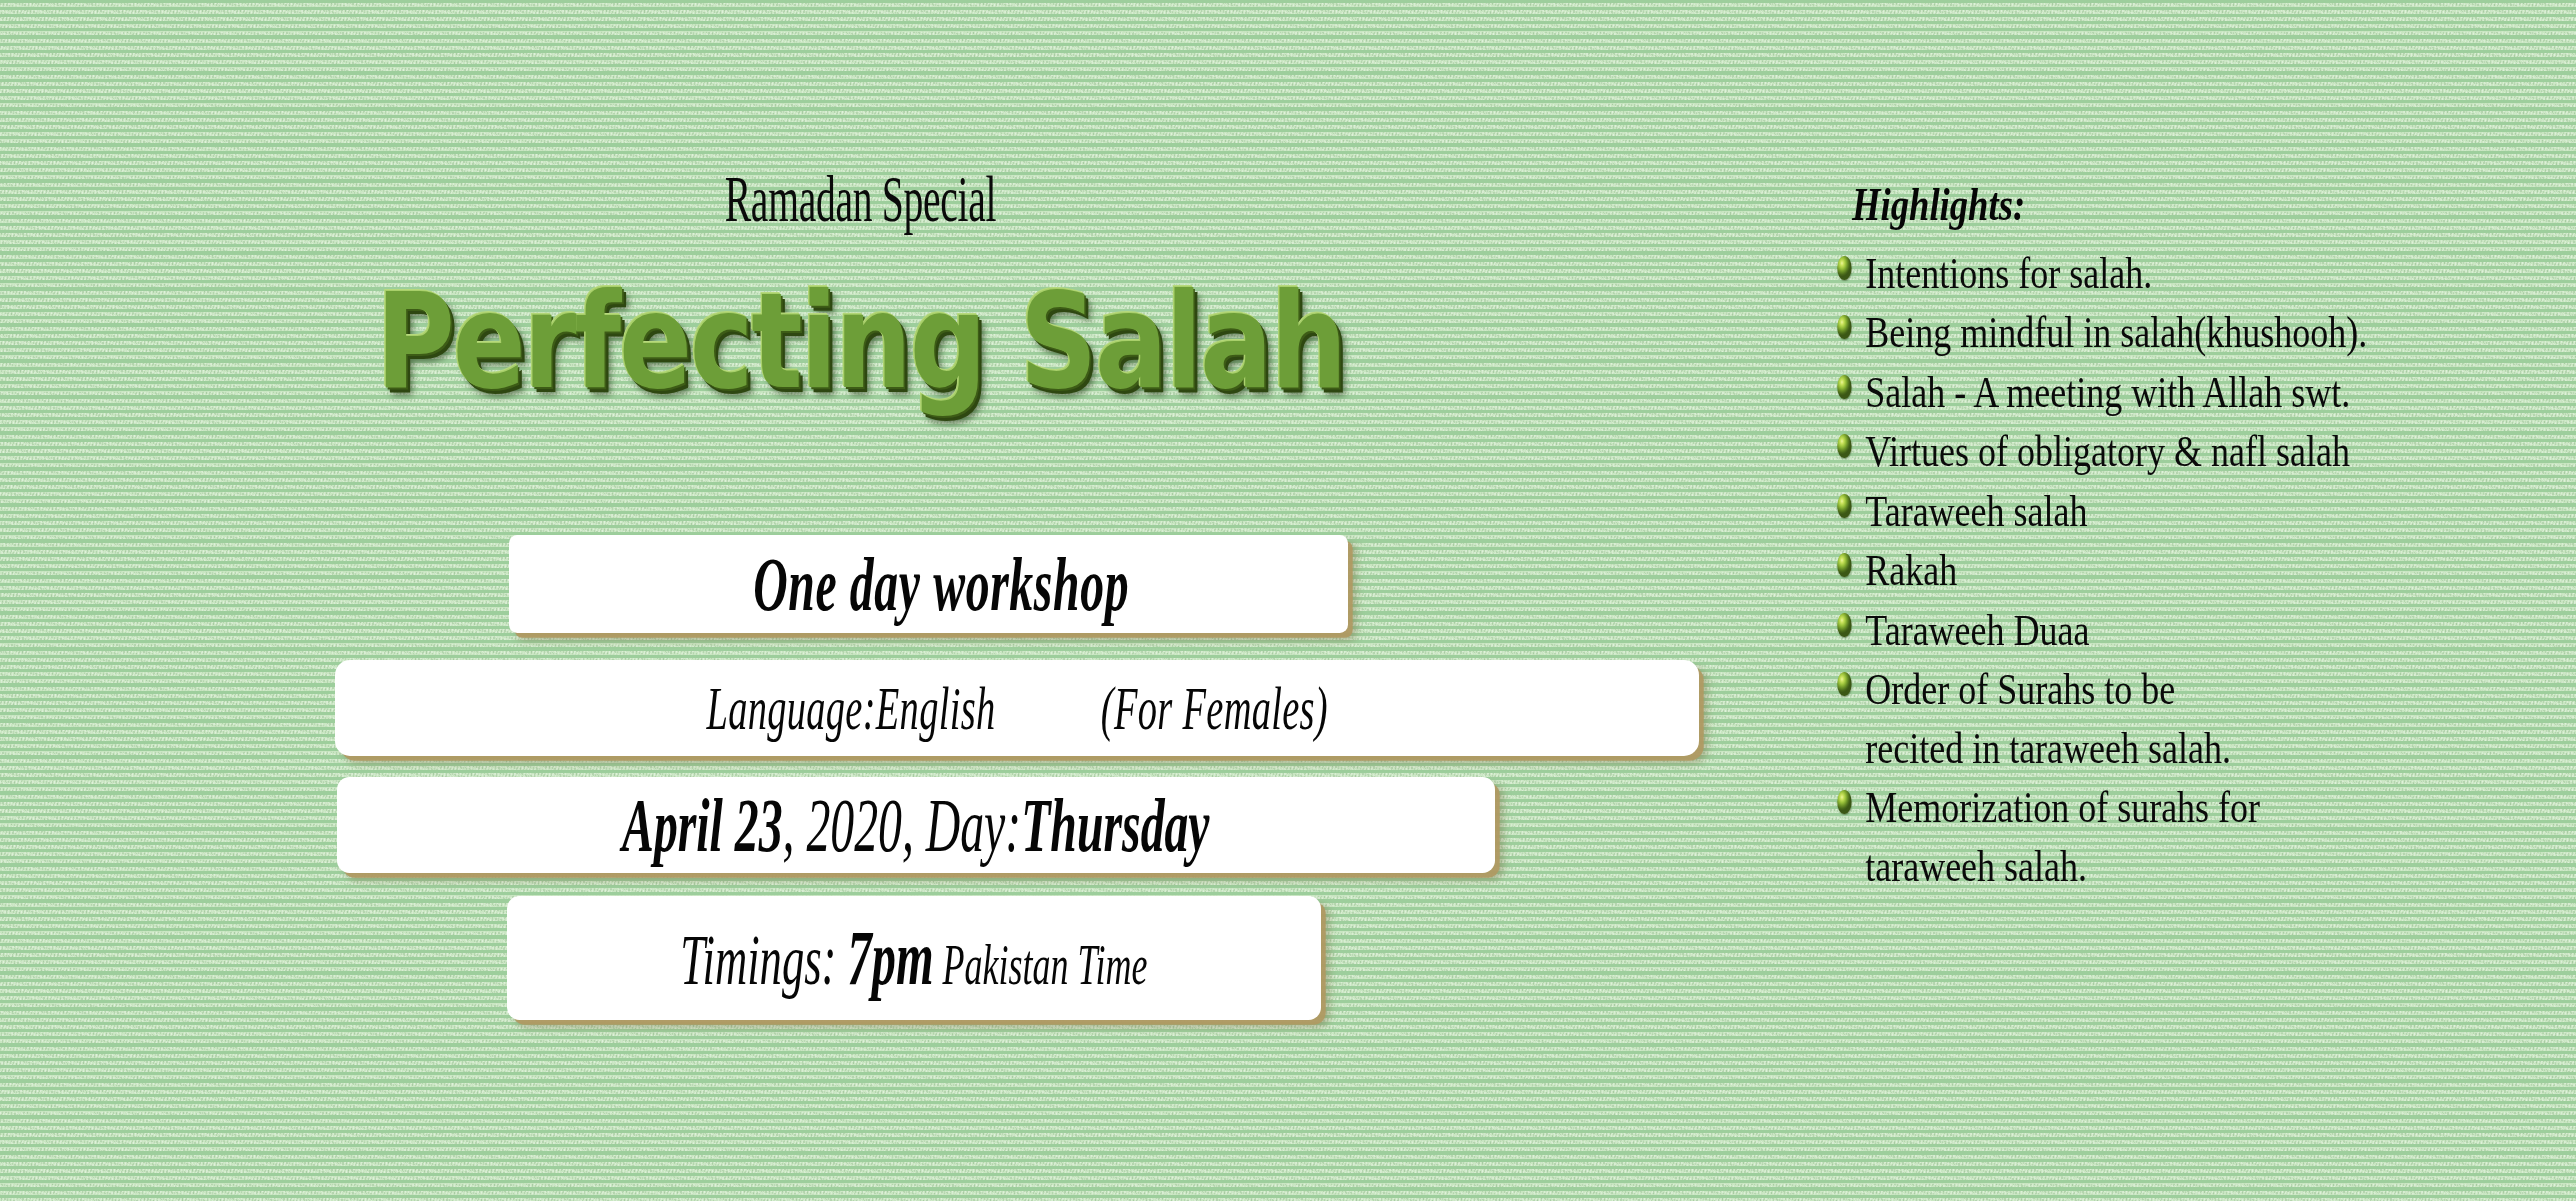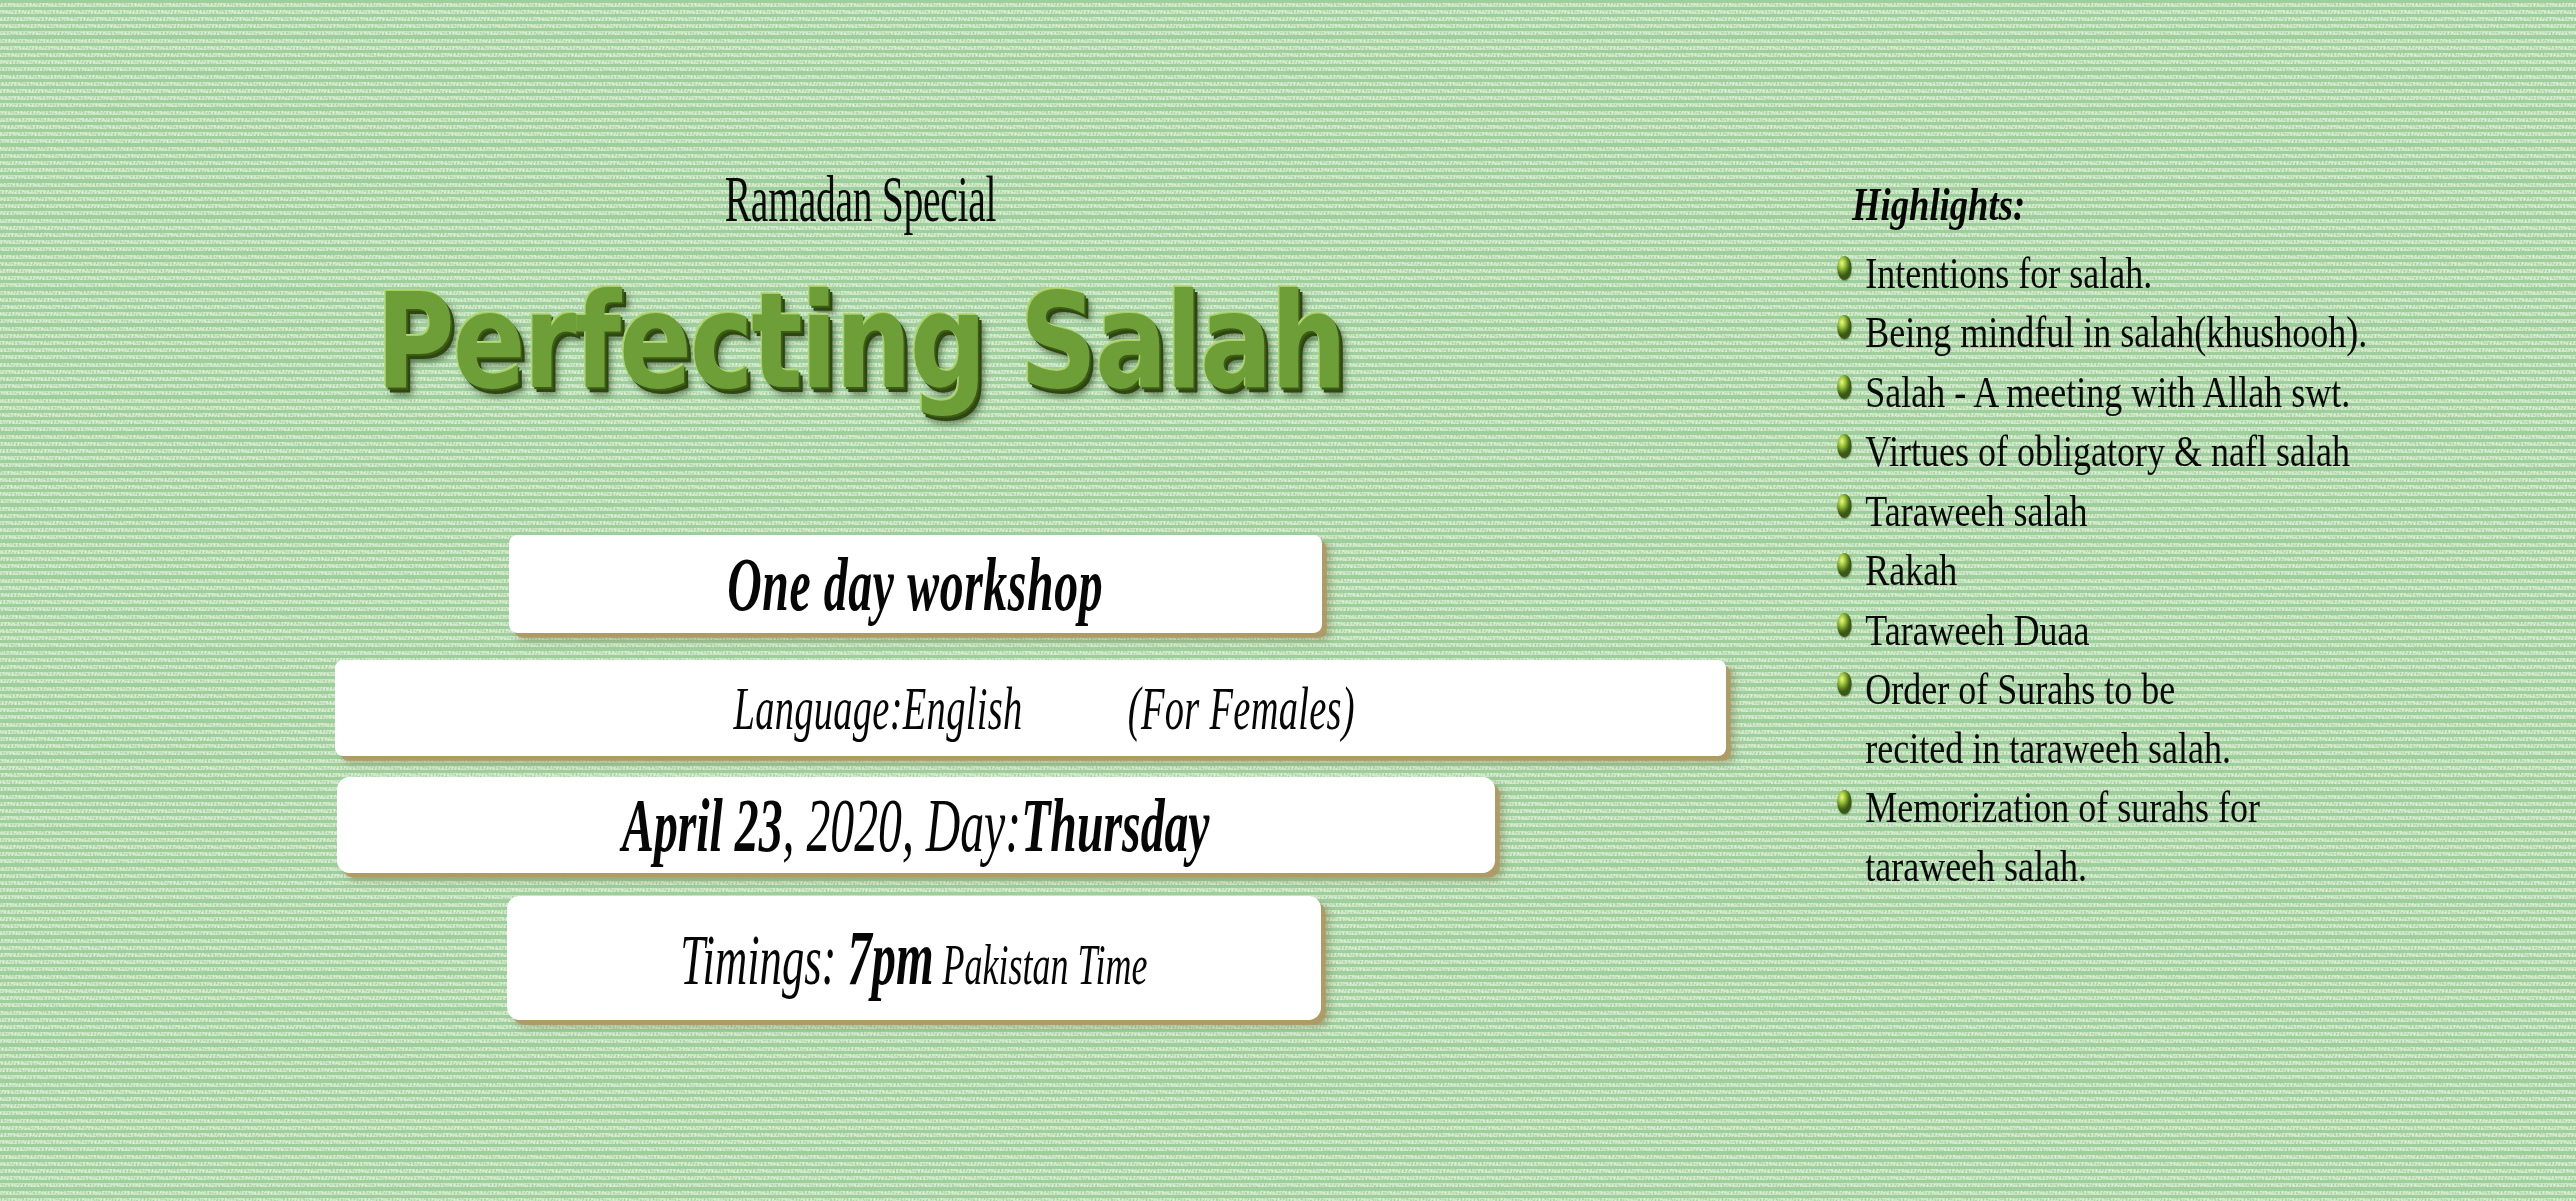--- a/index.html
+++ b/index.html
@@ -131,22 +131,22 @@
     position: absolute;
     background: #ffffff;
     box-shadow:
       5.2px 5.2px 0 -0.5px rgba(176,154,99,.95),
       8.2px 7.7px 7.2px rgba(120,104,64,.35);
     display: flex;
     align-items: center;
     justify-content: center;
     overflow: hidden;
   }
-  .plate-1 { left: 509px;  top: 535px; width: 813px; height: 98px; border-radius: 8.2px; }
-  .plate-2 { left: 335px;  top: 660px; width: 1364px; height: 96px; border-radius: 8px; padding-left: 27px; }
+  .plate-1 { left: 509px;  top: 535px; width: 813px; height: 98px; border-radius: 8.2px; padding-left: 26px; }
+  .plate-2 { left: 335px;  top: 660px; width: 1364px; height: 96px; border-radius: 15px; }
   .plate-3 { left: 337px;  top: 777px; width: 1158px; height: 96px; border-radius: 12.4px; text-align: right; }
   .plate-4 { left: 507px;  top: 896px; width: 814px; height: 124px; border-radius: 12.4px; }
 
   .plate-text {
     white-space: nowrap;
     color: #060606;
     line-height: 1;
     transform: scaleX(.62);
     transform-origin: 50% 50%;
   }

